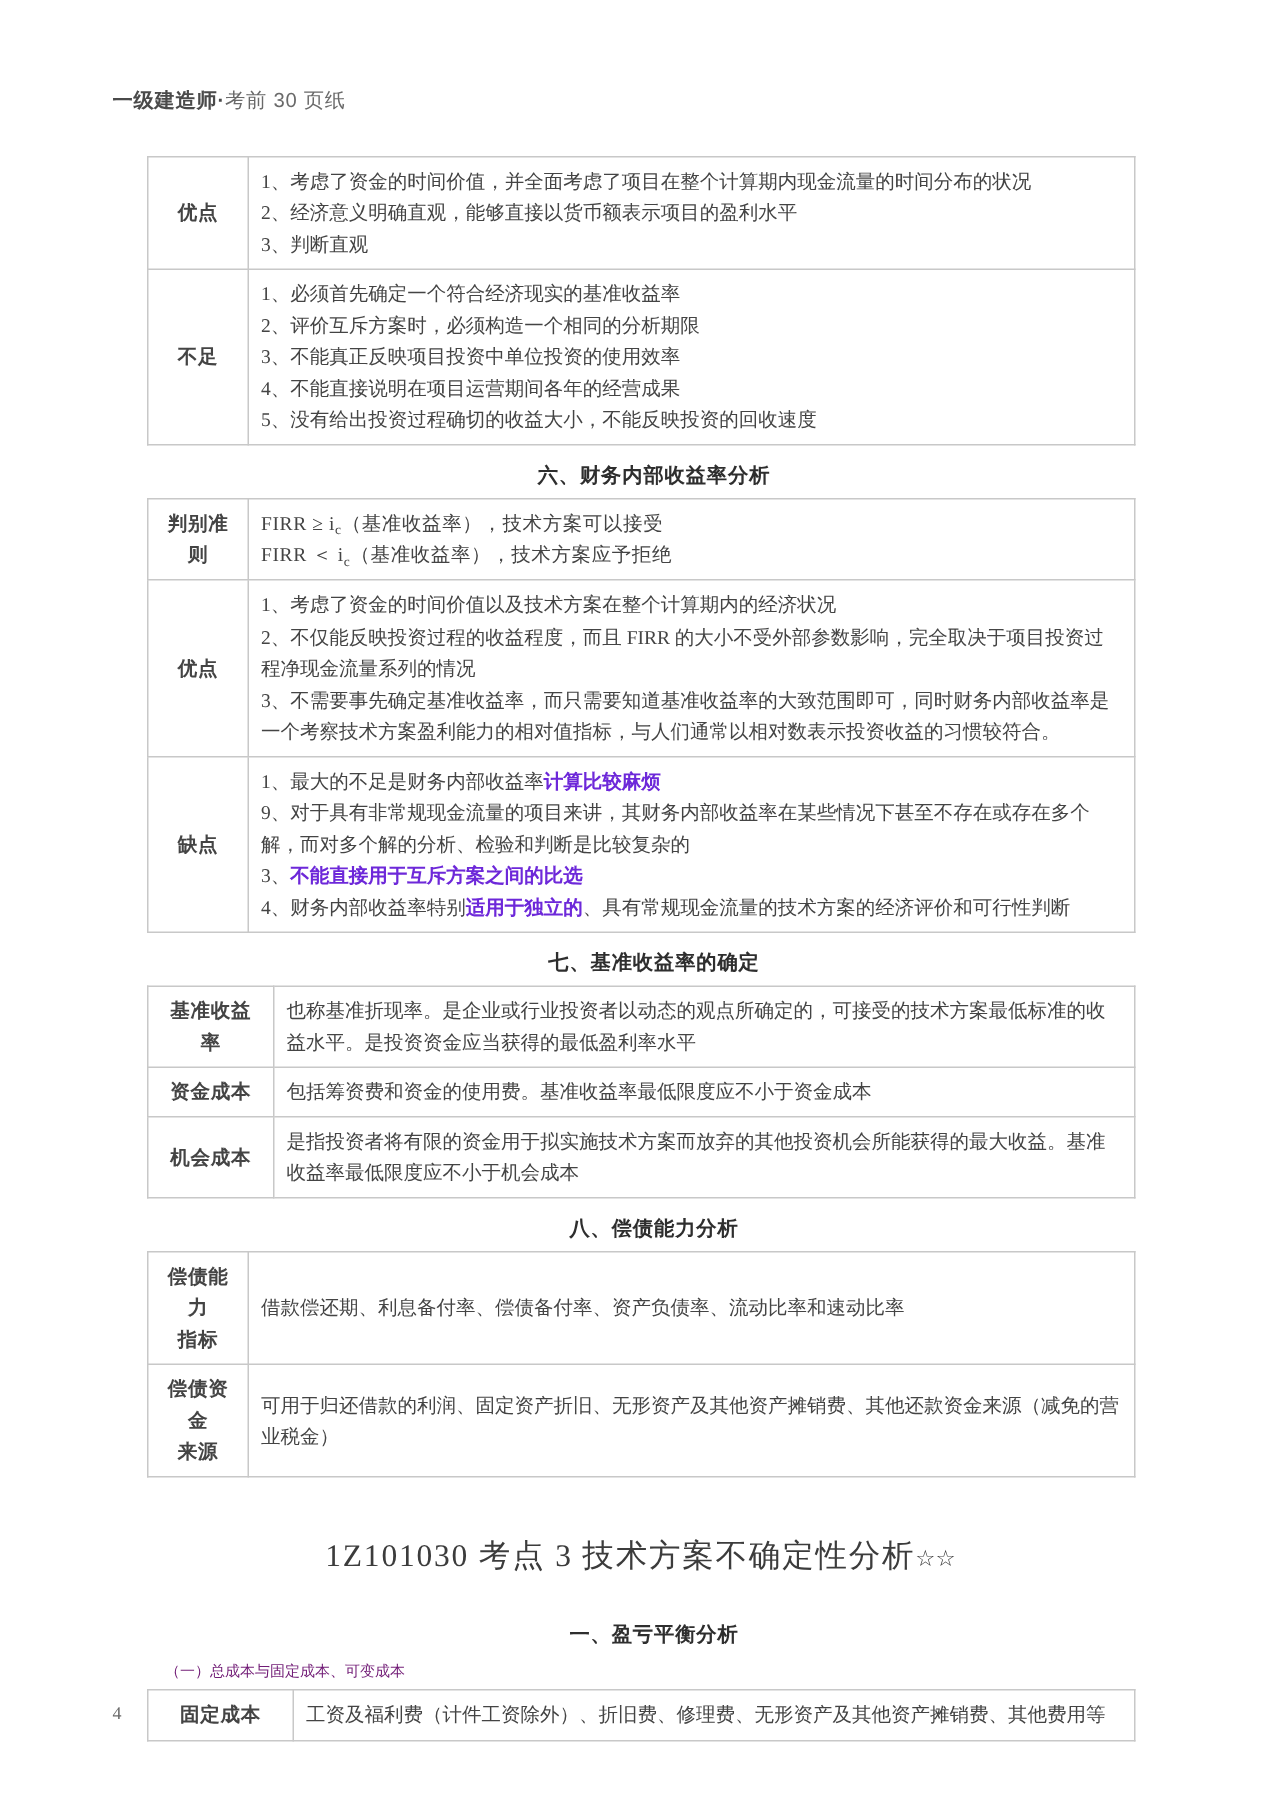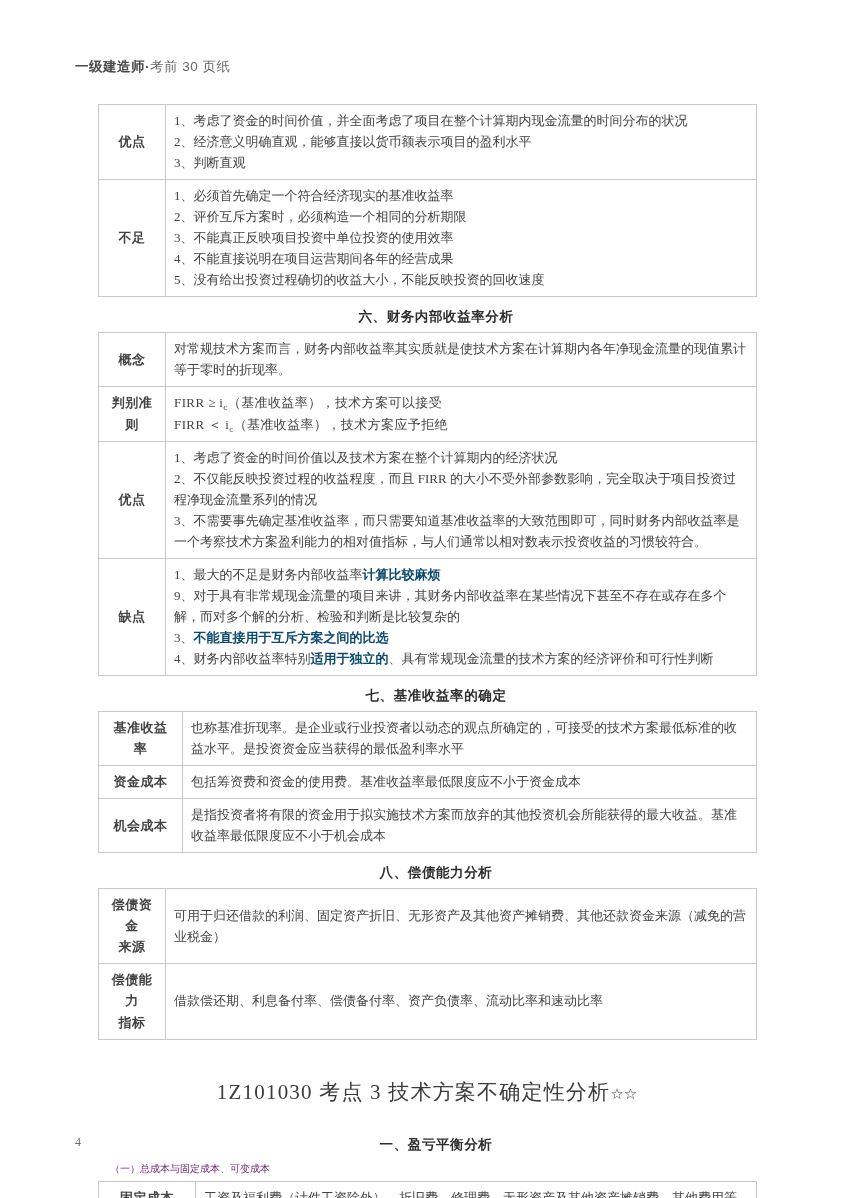--- a/index.html
+++ b/index.html
@@ -95,21 +95,21 @@
     margin: 38px 0 30px 0;
     letter-spacing: 1.2px;
     font-family: "Liberation Serif", "DejaVu Serif", serif;
   }
   .big-title .stars {
     font-size: 15px;
     letter-spacing: 0;
   }
 
   .red {
-    color: #0c4a6e;
+    color: #6d28d9;
     font-weight: 600;
   }
   sub {
     font-size: 9px;
     vertical-align: baseline;
     position: relative;
     top: 3px;
   }
   .formula {
     font-family: "Liberation Serif", "DejaVu Serif", serif;
@@ -163,24 +163,20 @@
 
     <div class="sec-heading">六、财务内部收益率分析</div>
 
     <table class="doc">
       <colgroup>
           <col style="width:67px">
           <col style="width:591px">
         </colgroup>
       <tbody>
         <tr>
-          <td class="label">概念</td>
-          <td class="body-cell">对常规技术方案而言，财务内部收益率其实质就是使技术方案在计算期内各年净现金流量的现值累计等于零时的折现率。</td>
-        </tr>
-        <tr>
           <td class="label">判别准则</td>
           <td class="body-cell">
             <p class="formula"><span>FIRR ≥ i</span><sub>c</sub><span>（基准收益率），技术方案可以接受</span></p>
             <p class="formula"><span>FIRR ＜ i</span><sub>c</sub><span>（基准收益率），技术方案应予拒绝</span></p>
           </td>
         </tr>
         <tr>
           <td class="label">优点</td>
           <td class="body-cell">
             <p>1、考虑了资金的时间价值以及技术方案在整个计算期内的经济状况</p>
@@ -226,31 +222,31 @@
     <div class="sec-heading">八、偿债能力分析</div>
 
     <table class="doc">
       <colgroup>
           <col style="width:67px">
           <col style="width:591px">
         </colgroup>
       <tbody>
         <tr>
           <td class="label">
+            <div>偿债能力</div>
+            <div>指标</div>
+          </td>
+          <td class="body-cell">借款偿还期、利息备付率、偿债备付率、资产负债率、流动比率和速动比率</td>
+        </tr>
+        <tr>
+          <td class="label">
             <div>偿债资金</div>
             <div>来源</div>
           </td>
           <td class="body-cell">可用于归还借款的利润、固定资产折旧、无形资产及其他资产摊销费、其他还款资金来源（减免的营业税金）</td>
-        </tr>
-        <tr>
-          <td class="label">
-            <div>偿债能力</div>
-            <div>指标</div>
-          </td>
-          <td class="body-cell">借款偿还期、利息备付率、偿债备付率、资产负债率、流动比率和速动比率</td>
         </tr>
       </tbody>
     </table>
 
     <div class="big-title">
       <span>1Z101030</span>
       <span>考点 3 技术方案不确定性分析</span><span class="stars">☆☆</span>
     </div>
 
     <div class="sec-heading">一、盈亏平衡分析</div>

